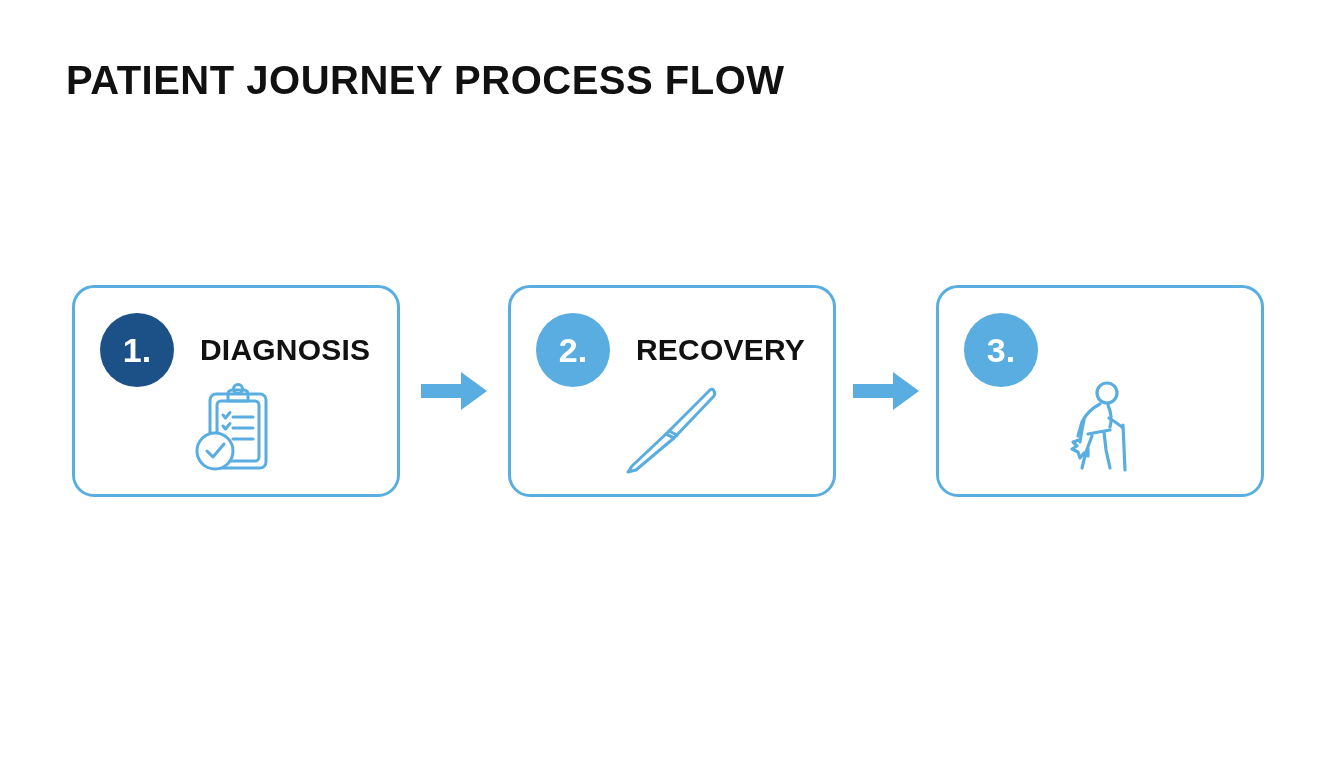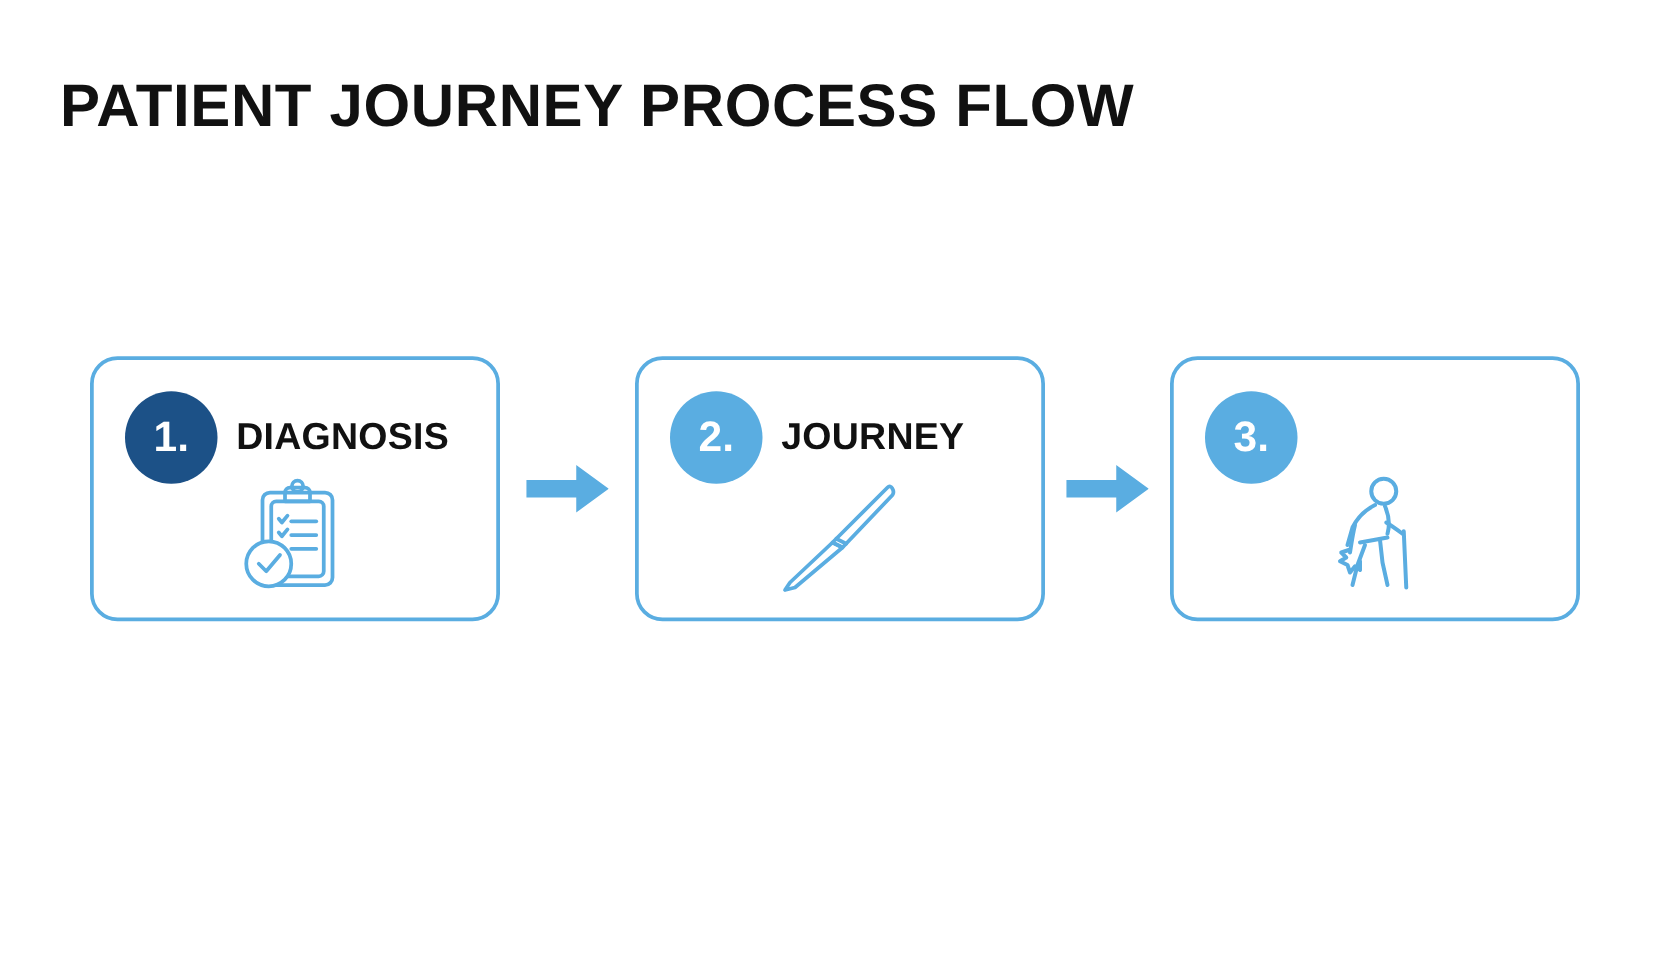--- a/index.html
+++ b/index.html
@@ -9,23 +9,23 @@
   body {
     width: 1344px;
     height: 768px;
     background: #ffffff;
     font-family: "Liberation Sans", sans-serif;
     overflow: hidden;
     position: relative;
   }
   #page-title {
     position: absolute;
-    left: 48px;
+    left: 66px;
     top: 58px;
-    font-size: 48px;
+    font-size: 40px;
     font-weight: bold;
     color: #111111;
     letter-spacing: 0.5px;
     white-space: nowrap;
   }
   #flow-row {
     position: absolute;
     left: 72px;
     top: 285px;
     width: 1200px;
@@ -58,21 +58,21 @@
     align-items: center;
     justify-content: center;
     color: #ffffff;
     font-size: 34px;
     font-weight: bold;
     flex: 0 0 auto;
   }
   .badge-dark { background: #1c5187; }
   .badge-light { background: #5aade1; }
   .step-label {
-    margin-left: 15px;
+    margin-left: 26px;
     font-size: 30px;
     font-weight: bold;
     color: #111111;
     white-space: nowrap;
     letter-spacing: 0.2px;
   }
   .card-icon {
     position: absolute;
     left: 0;
     right: 0;
@@ -130,21 +130,21 @@
 
   <div class="flow-arrow arrow-1">
     <svg width="66" height="40" viewBox="0 0 66 40">
       <path d="M0 13 L40 13 L40 1 L66 20 L40 39 L40 27 L0 27 Z" fill="#5aade1"></path>
     </svg>
   </div>
 
   <div class="step-card">
     <div class="card-head">
       <div class="step-badge badge-light">2.</div>
-      <div class="step-label">JOURNEY</div>
+      <div class="step-label">RECOVERY</div>
     </div>
     <div class="card-icon">
       <svg width="100" height="96" viewBox="0 0 100 96" fill="none" stroke="#5aade1" stroke-width="3" stroke-linecap="round" stroke-linejoin="round">
 
         <path d="M88 8 L52 44 L44 52 L52 56 L92 14 C94 11 91 5 88 8 Z"></path>
 
         <path d="M44 52 L10 84 L6 90 L14 88 L52 56 Z"></path>
 
         <path d="M47 49 L55 53"></path>
       </svg>

